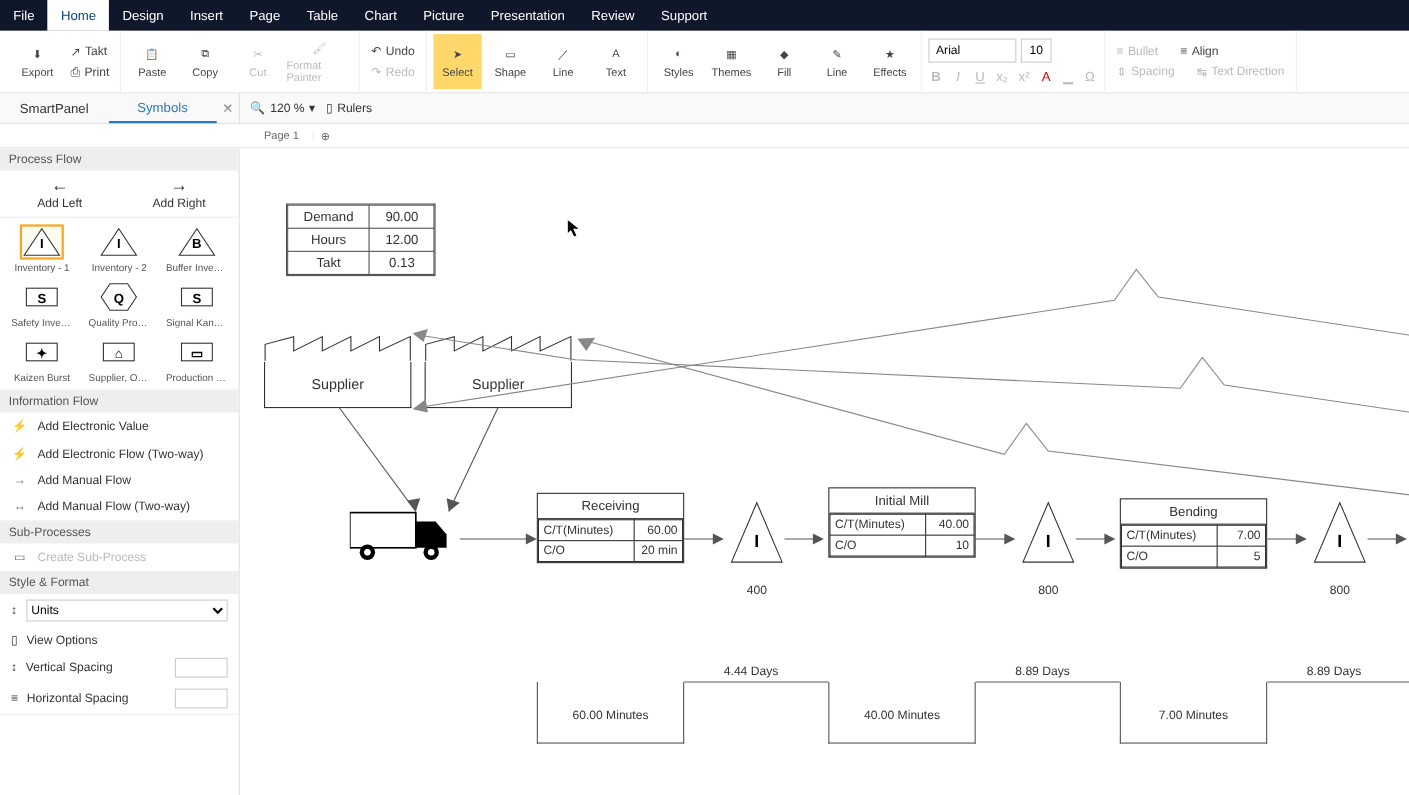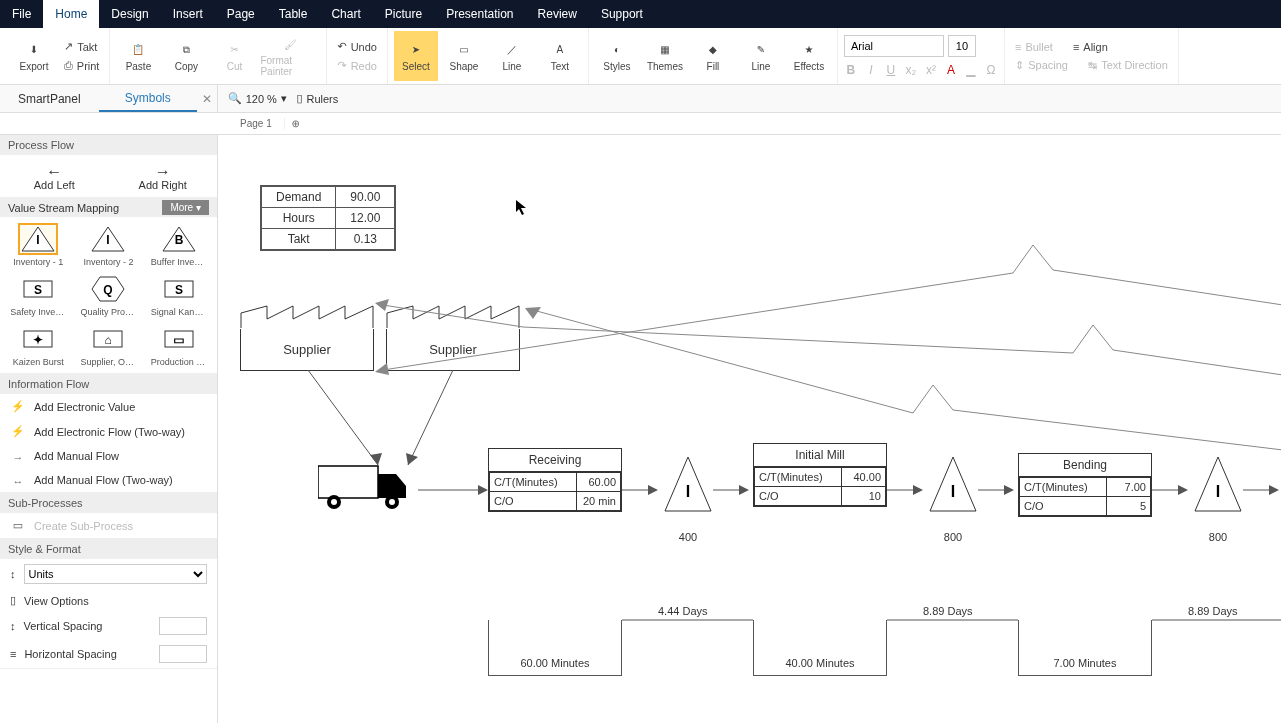--- a/index.html
+++ b/index.html
@@ -17,21 +17,21 @@
 .rbtn.wide { width: 60px; }
 .rbtn.selected { background: #ffd76a; }
 .rbtn .icn { width: 18px; height: 18px; display: flex; align-items: center; justify-content: center; }
 .rbtn .lbl { font-size: 10px; }
 .rbtn.disabled { color: #bbb; }
 .rbtn-sm { display: flex; align-items: center; gap: 4px; font-size: 11px; color: #444; cursor: pointer; padding: 2px 4px; }
 .rbtn-sm.disabled { color: #bbb; }
 .rcol { display: flex; flex-direction: column; gap: 2px; }
 .fontbox { display: flex; align-items: center; gap: 4px; }
 .fontbox input { height: 22px; border: 1px solid #ccc; padding: 0 6px; font-size: 11px; }
-.fontbox .fname { width: 100px; }
+.fontbox .fname { width: 80px; }
 .fontbox .fsize { width: 28px; text-align: center; }
 .textfmt { display: flex; gap: 6px; margin-top: 4px; color: #bbb; }
 .textfmt span { width: 14px; text-align: center; cursor: pointer; }
 
 
 .secbar { height: 28px; border-bottom: 1px solid #ddd; display: flex; align-items: stretch; background: #f9f9f9; }
 .secleft { width: 218px; display: flex; border-right: 1px solid #ddd; }
 .sectab { flex: 1; display: flex; align-items: center; justify-content: center; font-size: 12px; cursor: pointer; }
 .sectab.active { color: #2a7ab9; border-bottom: 2px solid #2a7ab9; }
 .secclose { width: 20px; display: flex; align-items: center; justify-content: center; cursor: pointer; color: #888; }
@@ -86,21 +86,21 @@
 .process { position: absolute; border: 1px solid #333; font-size: 11px; background: #fff; }
 .process .ptitle { text-align: center; padding: 4px; border-bottom: 1px solid #333; font-size: 12px; }
 .process table { border-collapse: collapse; width: 100%; }
 .process td { border: 1px solid #333; padding: 3px 4px; }
 .process td.val { text-align: right; width: 44px; }
 
 .inv-tri { position: absolute; width: 60px; text-align: center; font-size: 11px; }
 .inv-tri svg { display: block; margin: 0 auto; }
 .inv-tri .ival { margin-top: 18px; }
 
-.timeline { position: absolute; height: 56px; border: 1px solid #555; border-top: none; font-size: 11px; display: flex; align-items: flex-end; justify-content: center; padding-bottom: 6px; }
+.timeline { position: absolute; height: 56px; border: 1px solid #555; border-top: none; font-size: 11px; display: flex; align-items: flex-end; justify-content: center; padding-bottom: 18px; }
 .days { position: absolute; font-size: 11px; }
 
 .cursor-ptr { position: absolute; width: 12px; height: 12px; }
 
 .connector { position: absolute; pointer-events: none; }
 
 </style>
 </head>
 <body>
 
@@ -285,24 +285,20 @@
             <div class="arrow">←</div>
             <div>Add Left</div>
           </div>
         <div>
             <div class="arrow">→</div>
             <div>Add Right</div>
           </div>
       </div>
     </div>
     <div class="sb-section">
-      <div class="sb-hdr-flex">
-        <span>Value Stream Mapping</span>
-        <span class="sb-more"><span>More</span> ▾</span>
-      </div>
       <div class="symgrid" id="symgrid">
           <div class="sym selected">
             <div class="sicon">
               <svg width="36" height="28">
                 <polygon points="18,2 34,26 2,26" fill="#fff" stroke="#333"></polygon>
                 <text x="18" y="19" text-anchor="middle" font-size="12" font-weight="bold">I</text>
               </svg>
             </div>
             <div class="slbl">Inventory - 1</div>
           </div>

